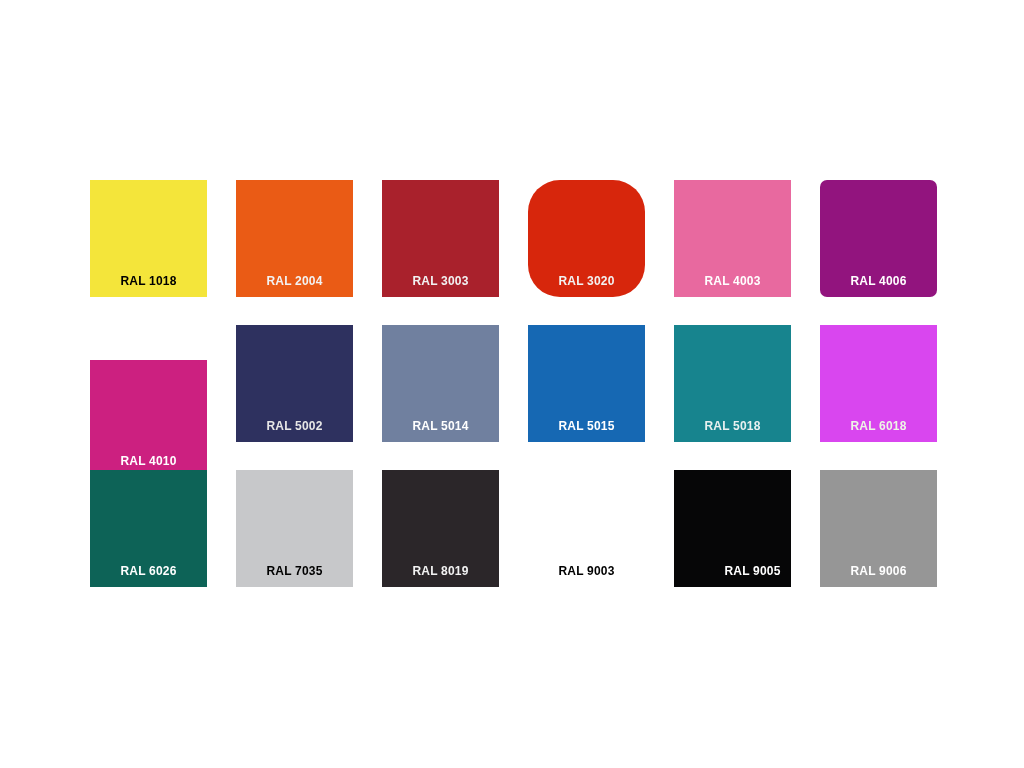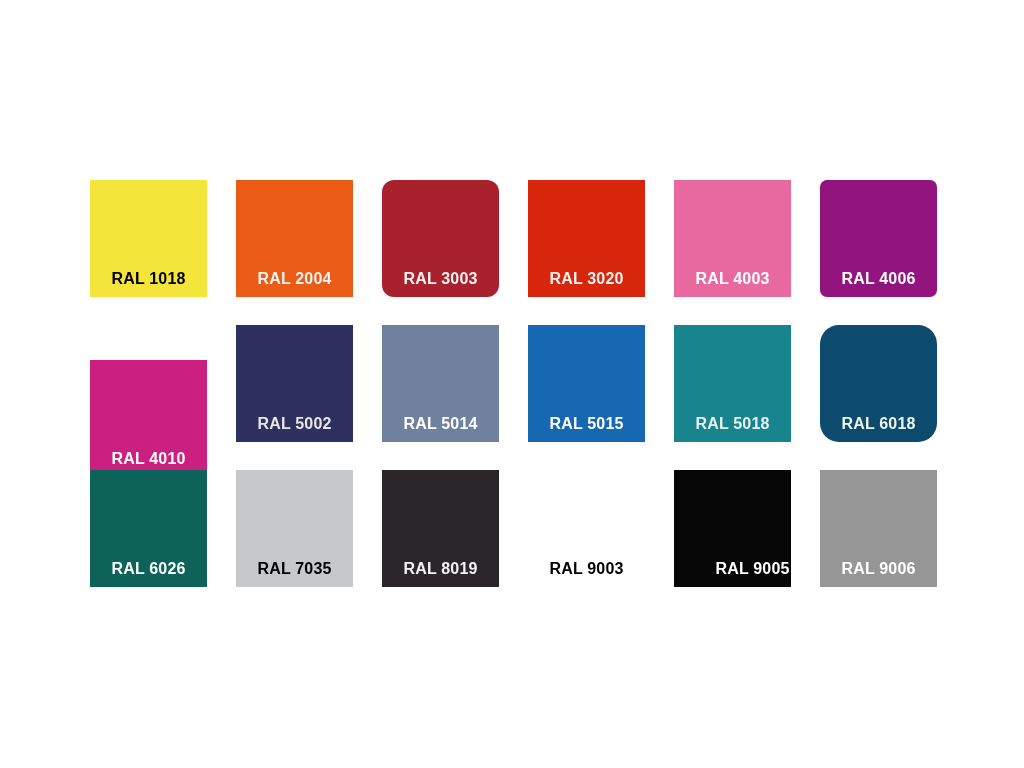--- a/index.html
+++ b/index.html
@@ -42,42 +42,42 @@
     overflow: hidden;
   }
 
   .swatch-label {
     position: absolute;
     left: 0;
     right: 0;
     bottom: 10px;
     text-align: center;
     font-family: "Liberation Sans", sans-serif;
-    font-size: 16px;
+    font-size: 12px;
     font-weight: bold;
     letter-spacing: 0.2px;
     line-height: 1;
     white-space: nowrap;
   }
 </style>
 </head>
 <body style="background-color: rgb(255, 255, 255);">
 
 <div id="chart-root" style="background-color: rgb(255, 255, 255);">
   <div id="swatch-grid">
       <div class="swatch" style="background-color: rgb(244, 229, 58);">
         <span class="swatch-label" style="color: rgb(0, 0, 0);">RAL 1018</span>
       </div>
       <div class="swatch" style="background-color: rgb(234, 91, 21);">
         <span class="swatch-label" style="color: rgb(242, 242, 242);">RAL 2004</span>
       </div>
-      <div class="swatch" style="background-color: rgb(169, 33, 44); border-radius: 12px;">
+      <div class="swatch" style="background-color: rgb(169, 33, 44);">
         <span class="swatch-label" style="color: rgb(242, 242, 242);">RAL 3003</span>
       </div>
-      <div class="swatch" style="background-color: rgb(215, 38, 12);">
+      <div class="swatch" style="background-color: rgb(215, 38, 12); border-radius: 32px;">
         <span class="swatch-label" style="color: rgb(242, 242, 242);">RAL 3020</span>
       </div>
       <div class="swatch" style="background-color: rgb(232, 105, 159);">
         <span class="swatch-label" style="color: rgb(255, 255, 255);">RAL 4003</span>
       </div>
       <div class="swatch" style="background-color: rgb(146, 20, 126); border-radius: 7px;">
         <span class="swatch-label" style="color: rgb(255, 255, 255);">RAL 4006</span>
       </div>
       <div class="swatch" style="background-color: rgb(204, 32, 128); margin-top: 35px;">
         <span class="swatch-label" style="color: rgb(255, 255, 255);">RAL 4010</span>
@@ -87,21 +87,21 @@
       </div>
       <div class="swatch" style="background-color: rgb(112, 128, 159);">
         <span class="swatch-label" style="color: rgb(255, 255, 255);">RAL 5014</span>
       </div>
       <div class="swatch" style="background-color: rgb(22, 104, 179);">
         <span class="swatch-label" style="color: rgb(255, 255, 255);">RAL 5015</span>
       </div>
       <div class="swatch" style="background-color: rgb(23, 132, 142);">
         <span class="swatch-label" style="color: rgb(232, 240, 240);">RAL 5018</span>
       </div>
-      <div class="swatch" style="background-color: #0c4a6e; border-radius: 19px;">
+      <div class="swatch" style="background-color: #d946ef;">
         <span class="swatch-label" style="color: rgb(238, 245, 230);">RAL 6018</span>
       </div>
       <div class="swatch" style="background-color: rgb(13, 99, 87);">
         <span class="swatch-label" style="color: rgb(255, 255, 255); margin-top: 16px;">RAL 6026</span>
       </div>
       <div class="swatch" style="background-color: rgb(199, 200, 202);">
         <span class="swatch-label" style="color: rgb(0, 0, 0);">RAL 7035</span>
       </div>
       <div class="swatch" style="background-color: rgb(43, 38, 41);">
         <span class="swatch-label" style="color: rgb(242, 242, 242);">RAL 8019</span>

